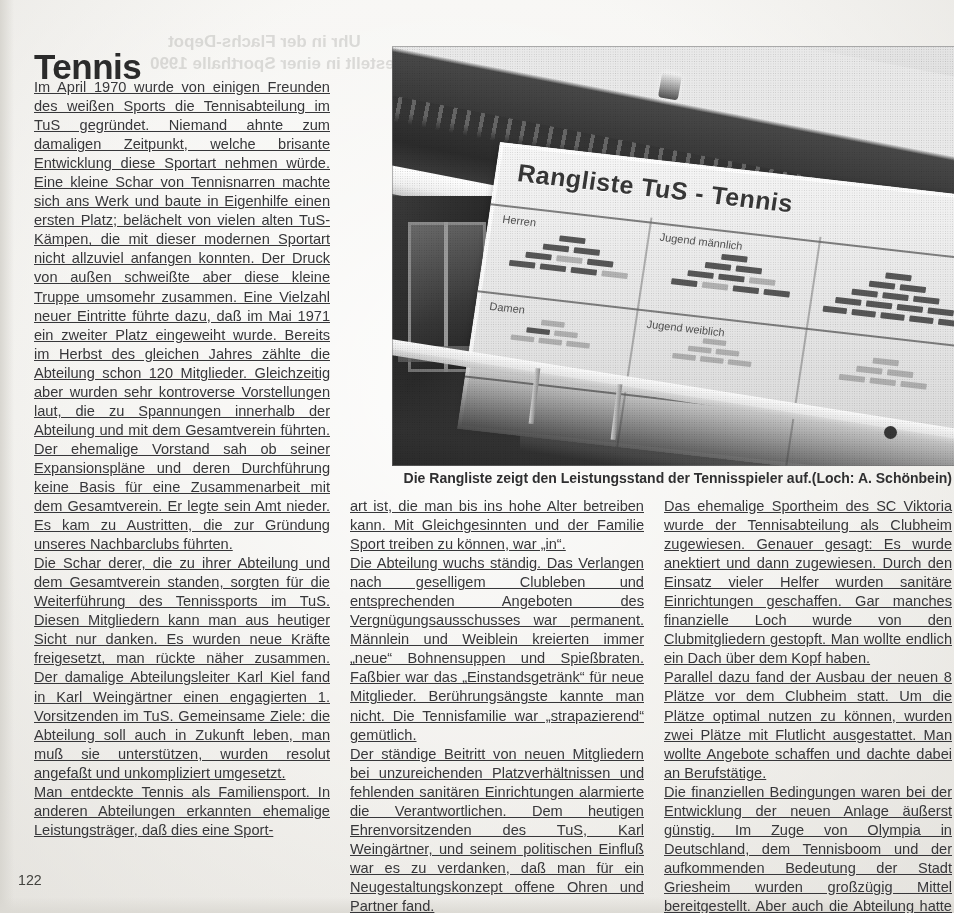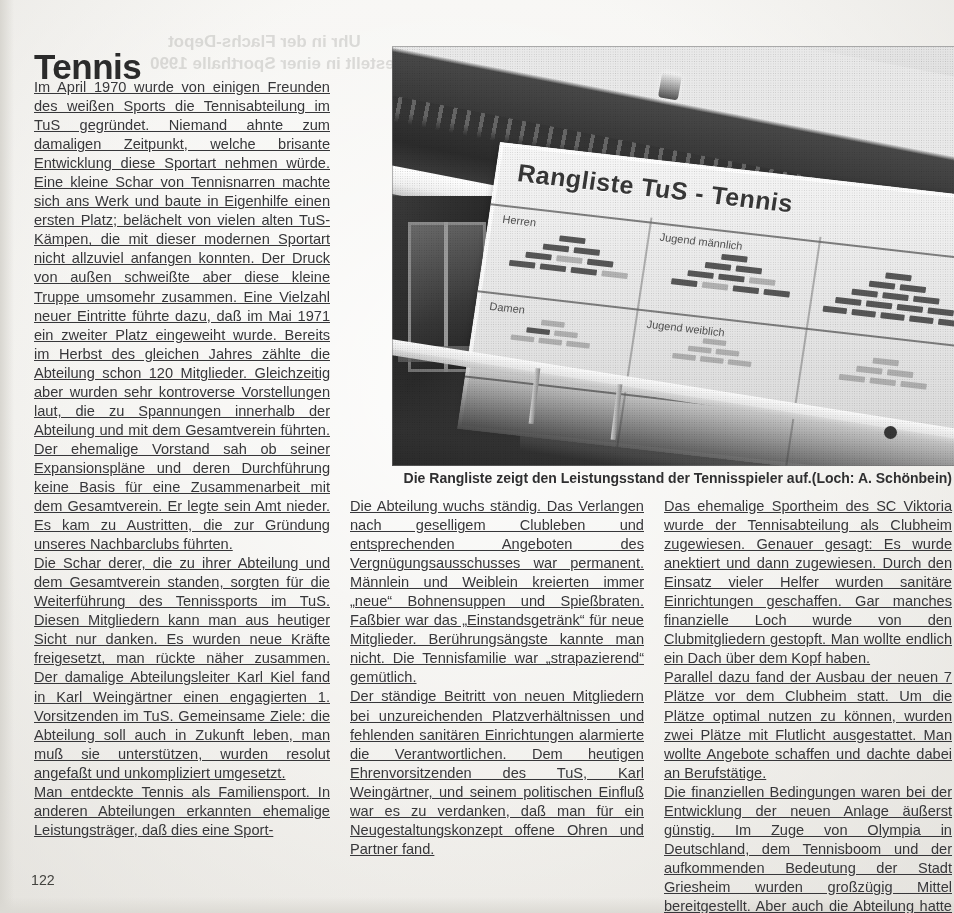--- a/index.html
+++ b/index.html
@@ -77,21 +77,21 @@
   .col p { margin: 0; text-decoration: underline; }
   .col p + p { margin-top: 0px; }
 
   #col-1 { left: 34px;  top: 78px;  width: 296px; }
   #col-2 { left: 350px; top: 497px; width: 294px; }
   #col-3 { left: 664px; top: 497px; width: 288px; }
 
   
   #folio {
     position: absolute;
-    left: 31px;
+    left: 18px;
     top: 872px;
     font-size: 14.2px;
     color: #43433f;
   }
 
   
   #photo-figure {
     position: absolute;
     left: 352px;
     top: 30px;
@@ -490,25 +490,26 @@
     <span id="caption-credit">(Loch: A. Schönbein)</span>
   </figcaption>
 
   <div class="col" id="col-1">
     <p>Im April 1970 wurde von einigen Freunden des weißen Sports die Tennisabteilung im TuS gegründet. Niemand ahnte zum damaligen Zeitpunkt, welche brisante Entwicklung diese Sportart nehmen würde. Eine kleine Schar von Tennisnarren machte sich ans Werk und baute in Eigenhilfe einen ersten Platz; belächelt von vielen alten TuS-Kämpen, die mit dieser modernen Sportart nicht allzuviel anfangen konnten. Der Druck von außen schweißte aber diese kleine Truppe umsomehr zusammen. Eine Vielzahl neuer Eintritte führte dazu, daß im Mai 1971 ein zweiter Platz eingeweiht wurde. Bereits im Herbst des gleichen Jahres zählte die Abteilung schon 120 Mitglieder. Gleichzeitig aber wurden sehr kontroverse Vorstellungen laut, die zu Spannungen innerhalb der Abteilung und mit dem Gesamtverein führten. Der ehemalige Vorstand sah ob seiner Expansionspläne und deren Durchführung keine Basis für eine Zusammenarbeit mit dem Gesamtverein. Er legte sein Amt nieder. Es kam zu Austritten, die zur Gründung unseres Nachbarclubs führten.</p>
     <p>Die Schar derer, die zu ihrer Abteilung und dem Gesamtverein standen, sorgten für die Weiterführung des Tennissports im TuS. Diesen Mitgliedern kann man aus heutiger Sicht nur danken. Es wurden neue Kräfte freigesetzt, man rückte näher zusammen. Der damalige Abteilungsleiter Karl Kiel fand in Karl Weingärtner einen engagierten 1. Vorsitzenden im TuS. Gemeinsame Ziele: die Abteilung soll auch in Zukunft leben, man muß sie unterstützen, wurden resolut angefaßt und unkompliziert umgesetzt.</p>
     <p>Man entdeckte Tennis als Familiensport. In anderen Abteilungen erkannten ehemalige Leistungsträger, daß dies eine Sport-</p>
   </div>
 
   <div class="col" id="col-2">
+    <p>art ist, die man bis ins hohe Alter betreiben kann. Mit Gleichgesinnten und der Familie Sport treiben zu können, war „in“.</p>
     <p>Die Abteilung wuchs ständig. Das Verlangen nach geselligem Clubleben und entsprechenden Angeboten des Vergnügungsausschusses war permanent. Männlein und Weiblein kreierten immer „neue“ Bohnensuppen und Spießbraten. Faßbier war das „Einstandsgetränk“ für neue Mitglieder. Berührungsängste kannte man nicht. Die Tennisfamilie war „strapazierend“ gemütlich.</p>
     <p>Der ständige Beitritt von neuen Mitgliedern bei unzureichenden Platzverhältnissen und fehlenden sanitären Einrichtungen alarmierte die Verantwortlichen. Dem heutigen Ehrenvorsitzenden des TuS, Karl Weingärtner, und seinem politischen Einfluß war es zu verdanken, daß man für ein Neugestaltungskonzept offene Ohren und Partner fand.</p>
   </div>
 
   <div class="col" id="col-3">
     <p>Das ehemalige Sportheim des SC Viktoria wurde der Tennisabteilung als Clubheim zugewiesen. Genauer gesagt: Es wurde anektiert und dann zugewiesen. Durch den Einsatz vieler Helfer wurden sanitäre Einrichtungen geschaffen. Gar manches finanzielle Loch wurde von den Clubmitgliedern gestopft. Man wollte endlich ein Dach über dem Kopf haben.</p>
-    <p>Parallel dazu fand der Ausbau der neuen 7 Plätze vor dem Clubheim statt. Um die Plätze optimal nutzen zu können, wurden zwei Plätze mit Flutlicht ausgestattet. Man wollte Angebote schaffen und dachte dabei an Berufstätige.</p>
+    <p>Parallel dazu fand der Ausbau der neuen 8 Plätze vor dem Clubheim statt. Um die Plätze optimal nutzen zu können, wurden zwei Plätze mit Flutlicht ausgestattet. Man wollte Angebote schaffen und dachte dabei an Berufstätige.</p>
     <p>Die finanziellen Bedingungen waren bei der Entwicklung der neuen Anlage äußerst günstig. Im Zuge von Olympia in Deutschland, dem Tennisboom und der aufkommenden Bedeutung der Stadt Griesheim wurden großzügig Mittel bereitgestellt. Aber auch die Abteilung hatte ein sattes fi-</p>
   </div>
 
   <div id="folio">122</div>
 
 </div>
 
 </body></html>

